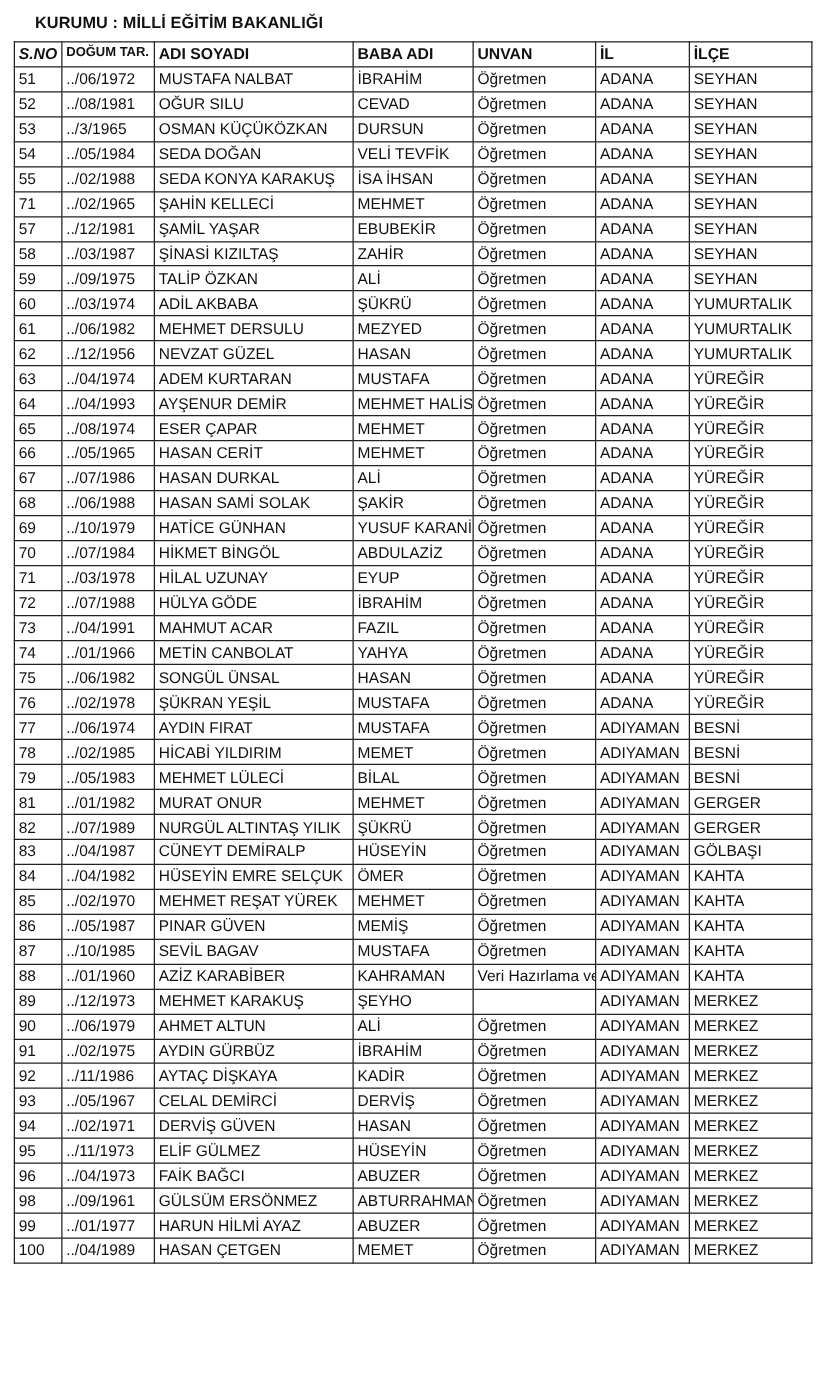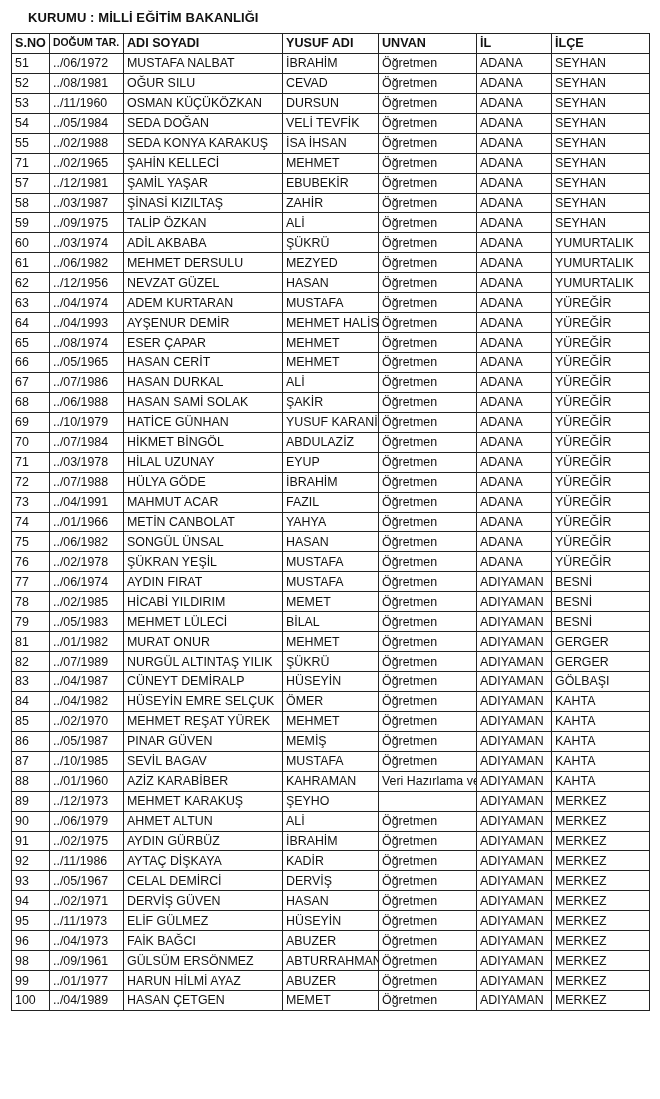--- a/index.html
+++ b/index.html
@@ -8,21 +8,21 @@
   .title { position:absolute; left:28px; top:10px; font-size:13px; font-weight:bold;
            letter-spacing:0.1px; }
   table.list { position:absolute; left:11px; top:33px; border-collapse:collapse;
                table-layout:fixed; width:638px; }
   table.list th, table.list td { border:1px solid #222; height:18.95px; padding:0 0 0 3px;
                font-size:12.4px; line-height:18px; white-space:nowrap; overflow:hidden;
                text-align:left; vertical-align:middle; }
   table.list th { font-weight:bold; font-size:12.6px; }
   table.list th.dob { font-size:10.4px;margin-left:32px; }
   td.sno { text-align:right; padding:0 2px 0 0; }
-  th.sno { text-align:center; padding:0; }
+  th.sno { text-align:center; padding:0;font-style:italic; }
   td.small { font-size:5.2px; letter-spacing:0; }
   col.c1 { width:38px; } col.c2 { width:74px; } col.c3 { width:159px; }
   col.c4 { width:96px; } col.c5 { width:98px; } col.c6 { width:75px; } col.c7 { width:98px; }
 </style>
 </head>
 <body>
 
 <div class="title">KURUMU : MİLLİ EĞİTİM BAKANLIĞI</div>
 
 <table class="list">
@@ -33,21 +33,21 @@
       <col class="c4">
       <col class="c5">
       <col class="c6">
       <col class="c7">
   </colgroup>
   <thead>
     <tr>
       <th class="sno">S.NO</th>
       <th class="dob">DOĞUM TAR.</th>
       <th>ADI SOYADI</th>
-      <th>YUSUF ADI</th>
+      <th>BABA ADI</th>
       <th>UNVAN</th>
       <th>İL</th>
       <th>İLÇE</th>
     </tr>
   </thead>
   <tbody id="rows">
       <tr>
         <td class="sno">51</td>
         <td>../06/1972</td>
         <td>MUSTAFA NALBAT</td>
@@ -60,21 +60,21 @@
         <td class="sno">52</td>
         <td>../08/1981</td>
         <td>OĞUR SILU</td>
         <td>CEVAD</td>
         <td>Öğretmen</td>
         <td>ADANA</td>
         <td>SEYHAN</td>
       </tr>
       <tr>
         <td class="sno">53</td>
-        <td>../11/1960</td>
+        <td>../3/1965</td>
         <td>OSMAN KÜÇÜKÖZKAN</td>
         <td>DURSUN</td>
         <td>Öğretmen</td>
         <td>ADANA</td>
         <td>SEYHAN</td>
       </tr>
       <tr>
         <td class="sno">54</td>
         <td>../05/1984</td>
         <td>SEDA DOĞAN</td>

